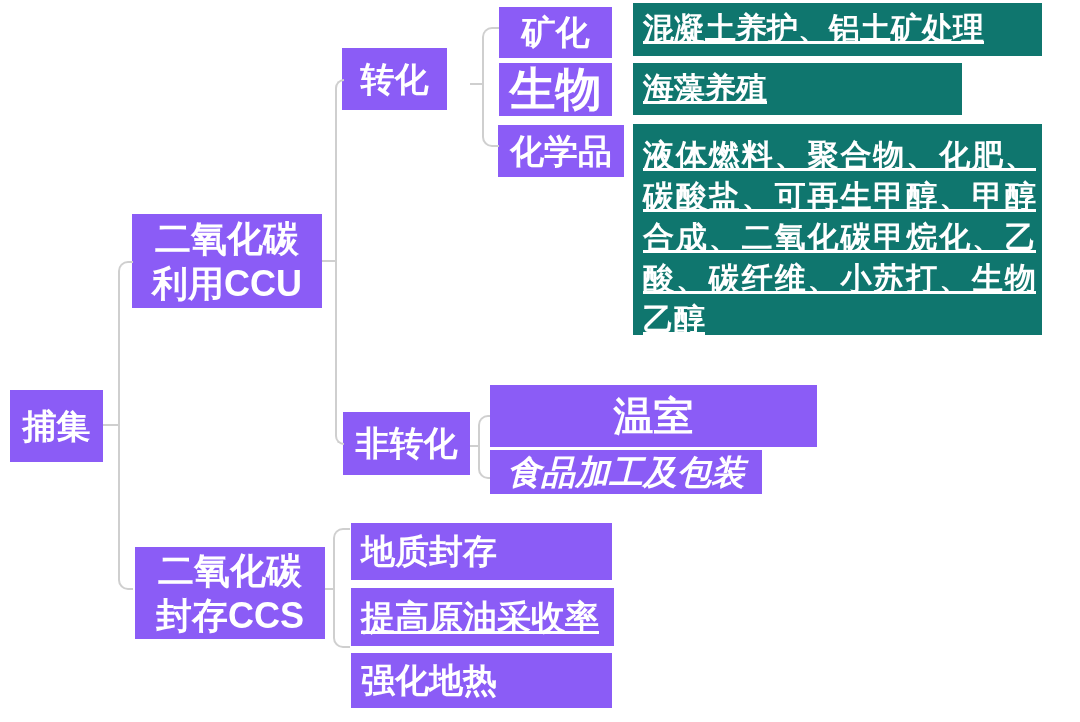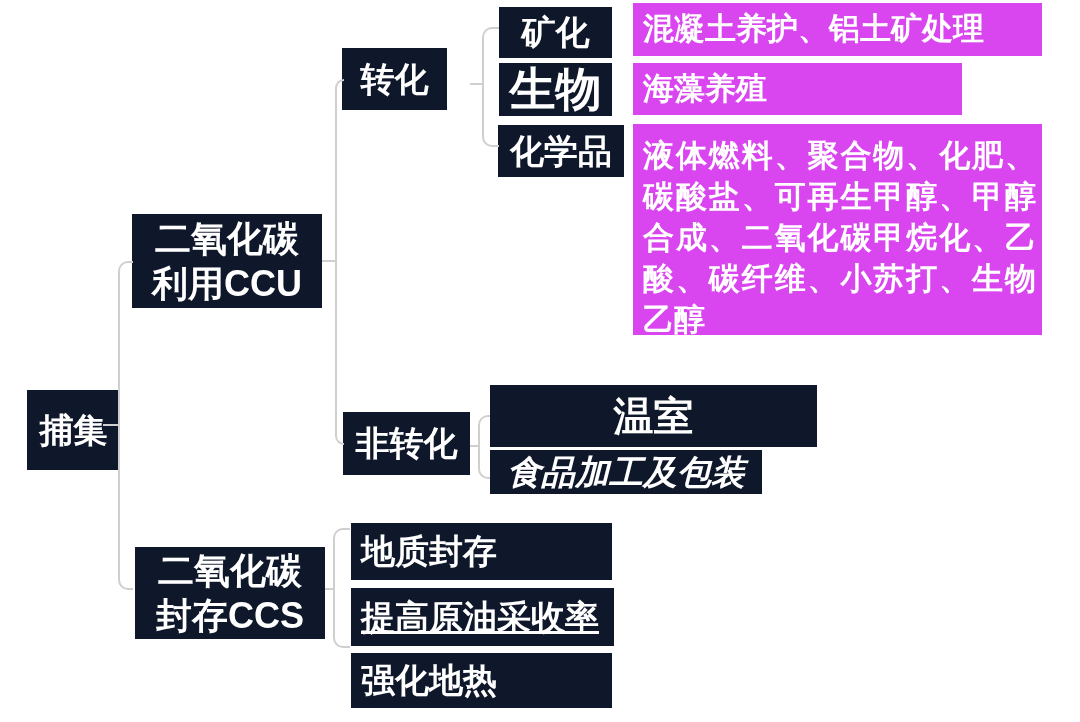--- a/index.html
+++ b/index.html
@@ -12,39 +12,39 @@
   }
   .box {
     position:absolute;
     color:#ffffff;
     font-weight:bold;
     display:flex;
     align-items:center;
     box-sizing:border-box;
     line-height:1.25;
   }
-  .red  { background:#0f172a; }
-  .gold { background:#d946ef; }
+  .red  { background:#8b5cf6; }
+  .gold { background:#0f766e;text-decoration:underline; }
   .center { justify-content:center; text-align:center; }
   .leftpad { justify-content:flex-start; text-align:left; padding-left:10px; padding-right:6px; }
   .two-line span { display:block; }
   .bracket {
     position:absolute;
     border:2px solid #CFCFCF;
     border-right:0;
     border-radius:10px 0 0 10px;
     box-sizing:border-box;
   }
   .tick {
     position:absolute;
     height:2px;
     background:#CFCFCF;
   }
   
-  #n-capture   { left:10px;  top:390px; width:93px;  height:80px;  font-size:34px;margin-left:17px; }
+  #n-capture   { left:10px;  top:390px; width:93px;  height:72px;  font-size:34px; }
   #n-ccu       { left:132px; top:214px; width:190px; height:94px;  font-size:36px; }
   #n-ccs       { left:135px; top:547px; width:190px; height:92px;  font-size:36px; }
   #n-conv      { left:342px; top:48px;  width:105px; height:62px;  font-size:34px; }
   #n-nonconv   { left:343px; top:412px; width:127px; height:63px;  font-size:34px; }
   #n-mineral   { left:499px; top:7px;   width:113px; height:51px;  font-size:34px; }
   #n-bio       { left:499px; top:63px;  width:113px; height:53px;  font-size:46px; }
   #n-chem      { left:498px; top:125px; width:126px; height:52px;  font-size:34px; }
   #g-mineral   { left:633px; top:3px;   width:409px; height:53px;  font-size:31px; }
   #g-bio       { left:633px; top:63px;  width:329px; height:52px;  font-size:31px; }
   #g-chem      { left:633px; top:124px; width:409px; height:211px; font-size:31px;

